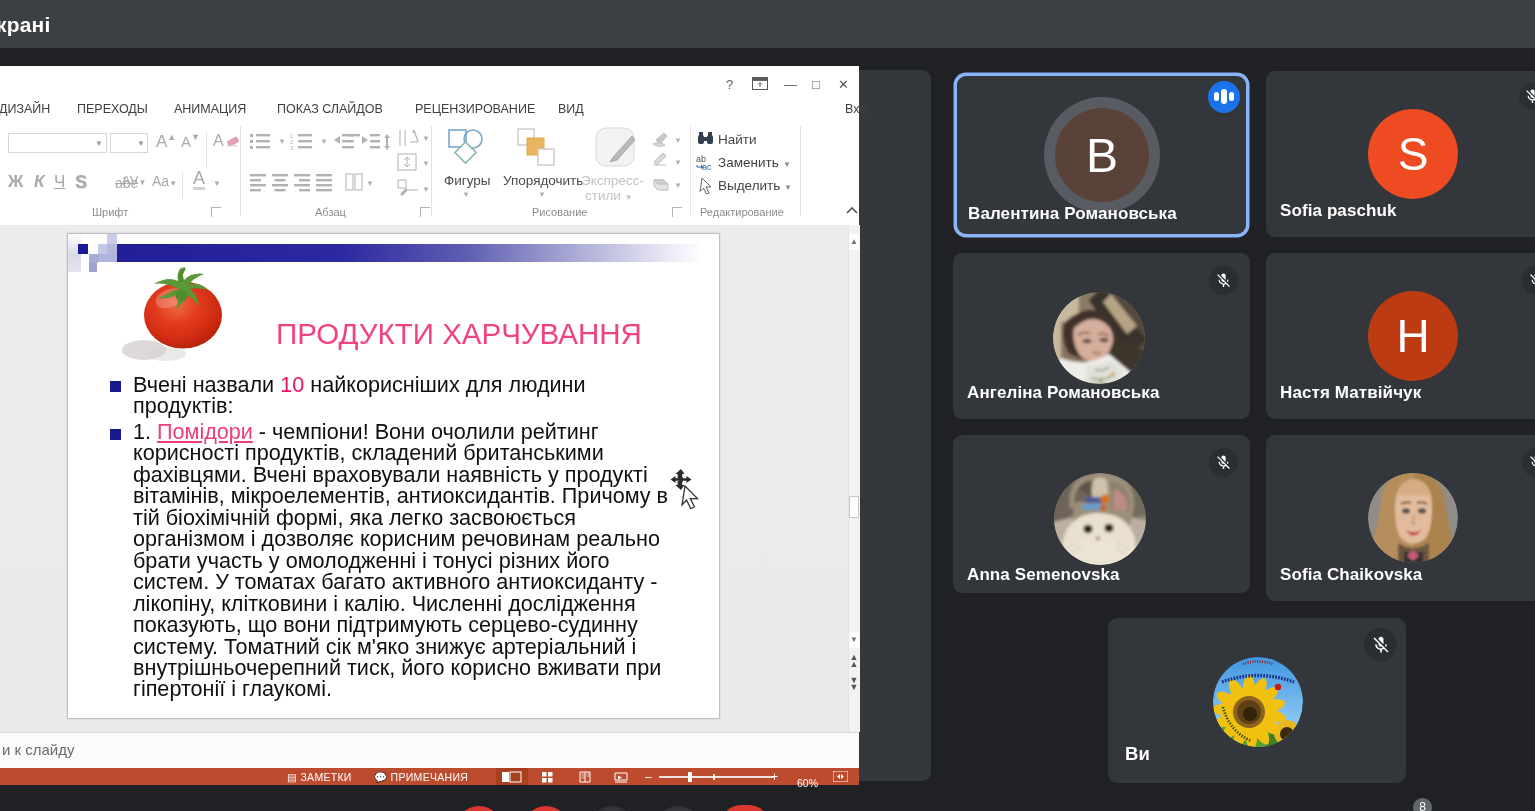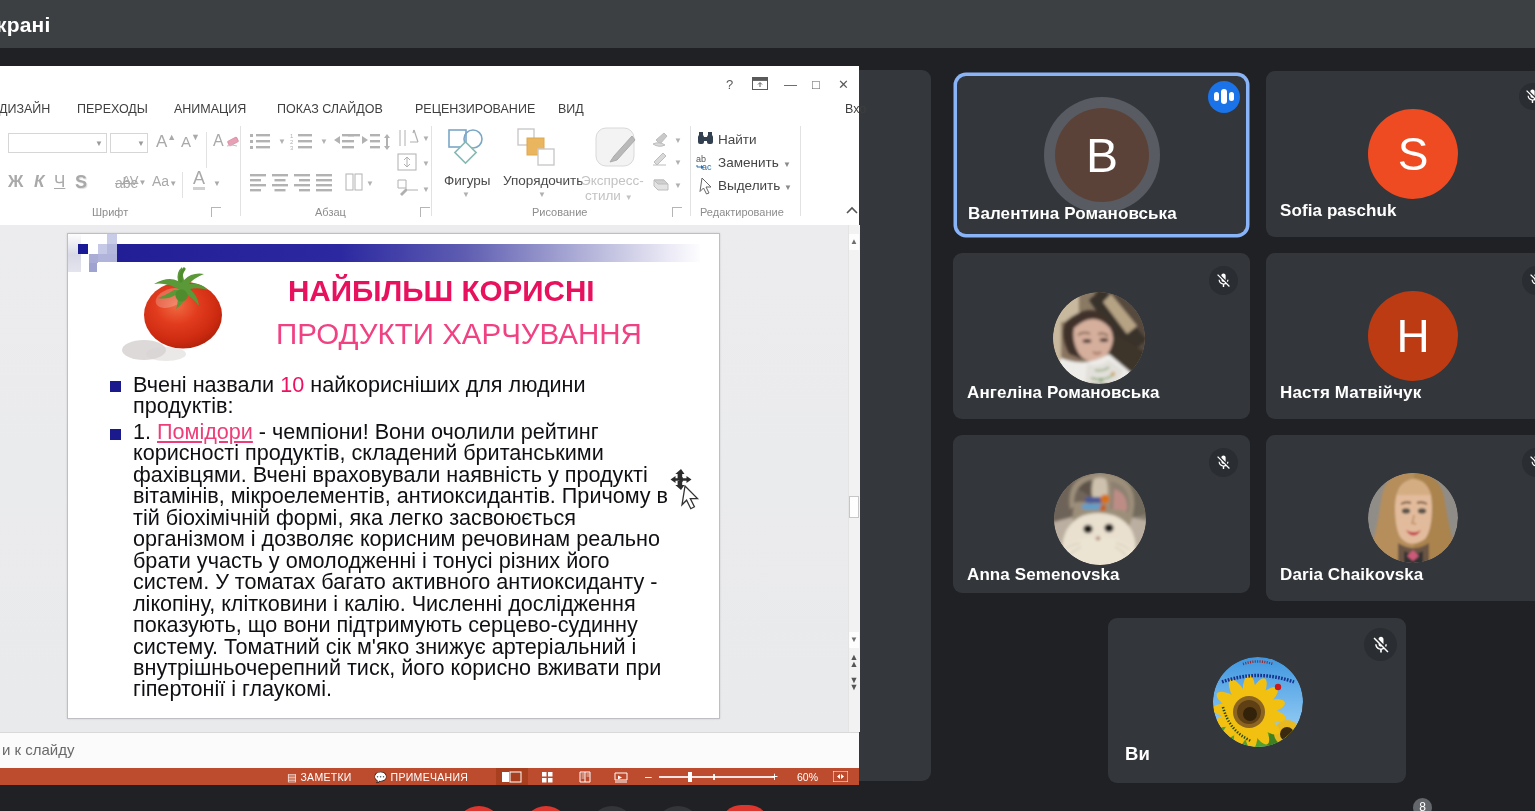--- a/index.html
+++ b/index.html
@@ -254,21 +254,20 @@
           <ellipse cx="52" cy="36" rx="15" ry="9" fill="#ffffff" opacity="0.22" transform="rotate(-22 52 36)"></ellipse>
           <g transform="translate(0 4)">
           <g fill="#5a9838">
             <path d="M62 24 Q48 16 36 18 Q50 10 60 15 Q58 6 64 1 Q64 8 66 14 Q74 6 86 8 Q76 12 71 18 Q82 16 90 24 Q80 21 72 23 Q80 30 81 40 Q74 31 68 28 Q66 38 58 43 Q61 34 59 28 Q50 34 40 32 Q50 28 56 24z"></path>
           </g>
           <path d="M58 26 q4 -4 8 -2 q5 3 3 8 q-3 5 -8 3 q-5 -3 -3 -9z" fill="#4e8c2e"></path>
           <path d="M63 15 q-1 -7 3 -12" stroke="#4e8c2e" stroke-width="3.2" fill="none" stroke-linecap="round"></path>
           </g>
         </svg>
 
-        <div class="abs" style="left:220px;top:40px;font-size:29.6px;font-weight:bold;color:#e8115e;white-space:nowrap;">НАЙБІЛЬШ КОРИСНІ</div>
         <div class="abs" style="left:208px;top:83px;font-size:29.5px;color:#f04283;white-space:nowrap;">ПРОДУКТИ ХАРЧУВАННЯ</div>
 
         <div class="abs" style="left:42px;top:147px;width:11px;height:11px;background:#1a1a8c;"></div>
         <div class="abs" style="left:42px;top:195px;width:11px;height:11px;background:#1a1a8c;"></div>
         <div class="abs" style="left:65px;top:139.5px;font-size:21.6px;line-height:21.45px;color:#101014;white-space:nowrap;">Вчені назвали <span style="color:#ee1062;">10</span> найкорисніших для людини<br>продуктів:</div>
         <div class="abs" style="left:65px;top:187px;font-size:21.6px;line-height:21.45px;color:#101014;white-space:nowrap;">1. <span style="color:#ee3d7a;text-decoration:underline;">Помідори</span> - чемпіони! Вони очолили рейтинг<br>корисності продуктів, складений британськими<br>фахівцями. Вчені враховували наявність у продукті<br>вітамінів, мікроелементів, антиоксидантів. Причому в<br>тій біохімічній формі, яка легко засвоюється<br>організмом і дозволяє корисним речовинам реально<br>брати участь у омолодженні і тонусі різних його<br>систем. У томатах багато активного антиоксиданту -<br>лікопіну, клітковини і калію. Численні дослідження<br>показують, що вони підтримують серцево-судинну<br>систему. Томатний сік м'яко знижує артеріальний і<br>внутрішньочерепний тиск, його корисно вживати при<br>гіпертонії і глаукомі.</div>
 
         <svg class="abs" style="left:602px;top:235px;" width="34" height="44" viewBox="0 0 34 44">
           <path d="M11 0 l3.5 5 h-2.3 v4.6 h-4.6 v-4.6 h-2.3z M11 21 l3.5 -5 h-2.3 v-4.6 h-4.6 v4.6 h-2.3z M0.5 10.5 l5 -3.5 v2.3 h4.6 v2.4 h-4.6 v2.3z M21.5 10.5 l-5 -3.5 v2.3 h-4.6 v2.4 h4.6 v2.3z" fill="#2b2b2b"></path>
           <rect x="9.3" y="8.2" width="3.5" height="4.6" fill="#2b2b2b"></rect>
@@ -310,21 +309,21 @@
             <path d="M113 2 h12 v7 h-12z" fill="none" stroke="#fff"></path>
             <path d="M116 4.5 l4 2 -4 2z"></path>
             <rect x="113" y="10.5" width="12" height="1"></rect>
           </g>
       </svg>
       <div class="abs" style="left:645px;top:2px;font-size:12px;">–</div>
       <div class="abs" style="left:659px;top:8px;width:116px;height:1.6px;background:rgba(255,255,255,.85);"></div>
       <div class="abs" style="left:688px;top:4px;width:4px;height:10px;background:#fff;"></div>
       <div class="abs" style="left:713px;top:6px;width:1.5px;height:6px;background:rgba(255,255,255,.9);"></div>
       <div class="abs" style="left:771px;top:2px;font-size:12px;">+</div>
-      <div class="abs" style="left:797px;top:3px;font-size:10.5px;">60%</div>
+      <div class="abs" style="left:797px;top:9px;font-size:10.5px;">60%</div>
       <svg class="abs" style="left:833px;top:3px;" width="15" height="11" viewBox="0 0 15 11">
         <rect x="0" y="0" width="15" height="11" fill="none" stroke="#fff"></rect>
         <path d="M4 5.5 l3 -2.5 v5z M11 5.5 l-3 -2.5 v5z" fill="#fff"></path>
       </svg>
     </div>
   </div>
 
   <div class="abs tile" id="t-val" style="left:957px;top:76px;width:289px;height:158px;box-shadow:0 0 0 3.5px #8ab4f8;">
     <div class="avatar" style="left:87px;top:21px;width:116px;height:116px;background:#585c62;"></div>
     <div class="avatar avletter" style="left:98px;top:32px;width:94px;height:94px;background:#5b4238;font-size:48px;">B</div>
@@ -455,21 +454,21 @@
         <ellipse cx="38" cy="38" rx="4.2" ry="2.8" fill="#5c544c"></ellipse>
         <ellipse cx="54" cy="38" rx="4.2" ry="2.8" fill="#5c544c"></ellipse>
         <path d="M46 42 q-1 6 -2 8 l4 1" stroke="#bc8c64" stroke-width="1.5" fill="none"></path>
         <path d="M38 57 q8 4.4 15 0 q-3 5.5 -7.5 5.5 q-4.5 0 -7.5 -5.5z" fill="#c44450"></path>
         <path d="M30 70 q16 10 31 0 l0 22 -31 0z" fill="#6a5544"></path>
         <path d="M36 78 q10 6 19 0 l0 14 -19 0z" fill="#333"></path>
         <path d="M39 83 l6 -6 6 6 -6 5z" fill="#cc5a78"></path>
         </g>
       </g>
     </svg>
-    <div class="tname" style="left:14px;top:130px;">Daria Chaikovska</div>
+    <div class="tname" style="left:14px;top:130px;">Sofia Chaikovska</div>
     <div class="micoff" style="left:256px;top:13px;width:29px;height:29px;">
       <svg width="17" height="17" viewBox="0 0 24 24">
           <path fill="#fff" d="M19 11h-1.7c0 .74-.16 1.43-.43 2.05l1.23 1.23c.56-.98.9-2.09.9-3.28zm-4.02.17c0-.06.02-.11.02-.17V5c0-1.66-1.34-3-3-3S9 3.34 9 5v.18l5.98 5.99zM4.27 3L3 4.27l6.01 6.01V11c0 1.66 1.33 3 2.99 3 .22 0 .44-.03.65-.08l1.66 1.66c-.71.33-1.5.52-2.31.52-2.76 0-5.3-2.1-5.3-5.1H5c0 3.41 2.72 6.23 6 6.72V21h2v-3.28c.91-.13 1.77-.45 2.54-.9L19.73 21 21 19.73 4.27 3z"></path>
         </svg>
     </div>
   </div>
   <div class="abs tile" id="t-vy" style="left:1108px;top:618px;width:298px;height:165px;">
     <svg class="avatar" style="left:105px;top:39px;" width="90" height="90" viewBox="0 0 90 90">
       <defs>
         <clipPath id="cS">

